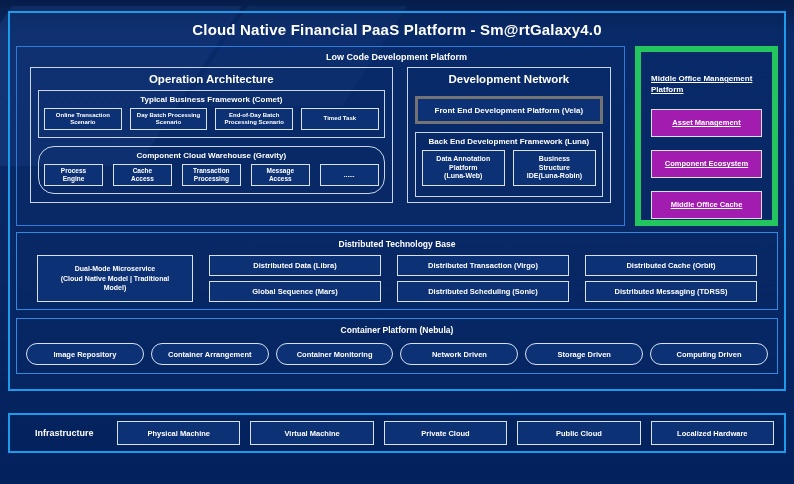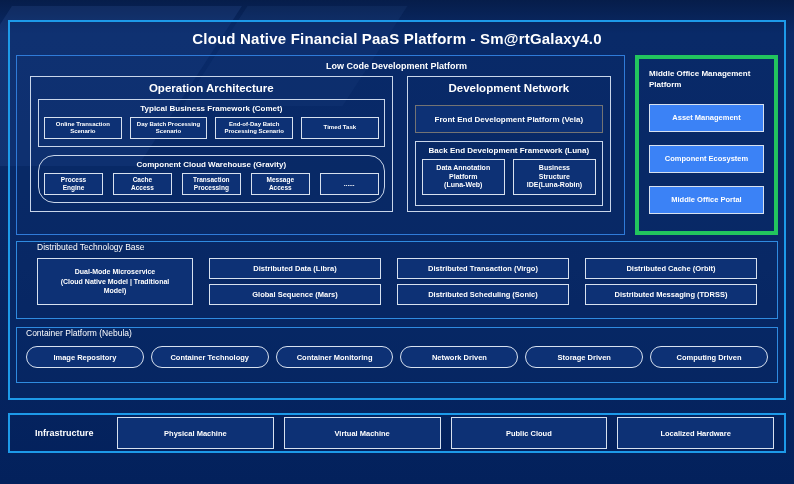--- a/index.html
+++ b/index.html
@@ -6,21 +6,21 @@
   body{
     width:794px;height:484px;position:relative;overflow:hidden;
     background:linear-gradient(180deg,#061d4a 0%,#0a2a68 7%,#082763 55%,#03215c 100%);
     font-family:"Liberation Sans",sans-serif;color:#ffffff;
   }
   .streak{position:absolute;transform:skewX(-33deg);pointer-events:none;}
   #streak1{left:-40px;top:6px;width:230px;height:160px;background:rgba(86,134,219,0.13);}
   #streak2{left:215px;top:6px;width:160px;height:100px;background:rgba(86,134,219,0.08);}
 
   .main{
-    position:absolute;left:8px;top:20px;width:778px;height:380px;box-sizing:border-box;
+    position:absolute;left:8px;top:11px;width:778px;height:380px;box-sizing:border-box;
     border:2px solid #1d9ae9;background:rgba(10,43,107,0.35);padding:0 6px;
   }
   .title{
     margin:8px 0 0;text-align:center;font-size:15px;font-weight:700;letter-spacing:.2px;
   }
   .mid-row{display:flex;gap:10px;margin-top:8px;height:180px;}
   .lowcode{
     flex:1;border:1px solid #2f7bd9;box-sizing:border-box;padding:3px 13px 4px;position:relative;
   }
   .lc-label{text-align:center;font-size:9px;font-weight:700;position:relative;left:76px;margin-top:2px;}
@@ -34,38 +34,38 @@
   .sub-title{text-align:center;font-size:8px;font-weight:700;margin:1px 0 4px;}
   .leafrow{display:flex;gap:8px;}
   .leaf{
     flex:1;border:1px solid #d7e1ef;background:#0d3175;box-sizing:border-box;
     display:flex;align-items:center;justify-content:center;text-align:center;
     font-size:6px;font-weight:700;height:22px;line-height:1.25;
   }
   .comp .leafrow{gap:10px;}
   .comp .leaf{font-size:6.5px;}
   .frontend{
-    border:1px solid #737373;background:#0d3175;height:28px;margin-top:6px;box-sizing:border-box;
+    border:3px solid #737373;background:#0d3175;height:28px;margin-top:6px;box-sizing:border-box;
     display:flex;align-items:center;justify-content:center;font-size:8px;font-weight:700;
   }
   .backend{border:1px solid #c9d6ea;margin-top:8px;padding:2px 6px 6px;flex:1;box-sizing:border-box;}
   .backend .sub-title{margin:2px 0 4px;}
   .backend .leaf{height:36px;font-size:7px;}
   .middleoffice{
-    width:143px;flex:none;border:4px solid #22c55e;box-sizing:border-box;padding:10px 10px 0;
+    width:143px;flex:none;border:6px solid #22c55e;box-sizing:border-box;padding:22px 10px 0;text-decoration:underline;
   }
   .mo-label{font-size:8px;font-weight:700;line-height:1.35;}
   .mo-item{
-    border:1px solid #d7e1ef;background:#3b82f6;height:28px;margin-top:13px;box-sizing:border-box;
+    border:1px solid #d7e1ef;background:#a21caf;height:28px;margin-top:13px;box-sizing:border-box;
     display:flex;align-items:center;justify-content:center;font-size:7.5px;font-weight:700;
   }
   .mo-item:first-of-type{margin-top:11px;}
   .band{border:1px solid #2f8be0;box-sizing:border-box;}
   .dtb{margin-top:6px;height:78px;padding:0 20px;}
-  .band-label{text-align:left;font-size:8.5px;font-weight:400;}
+  .band-label{text-align:center;font-size:8.5px;font-weight:700;margin-top:6px;}
   .dtb-row{display:flex;gap:16px;margin-top:6px;}
   .dualmode{
     width:156px;flex:none;height:47px;border:1px solid #d7e1ef;background:#0d3175;box-sizing:border-box;
     display:flex;align-items:center;justify-content:center;text-align:center;
     font-size:7px;font-weight:700;line-height:1.4;padding:0 4px;
   }
   .dtb-col{flex:1;display:flex;flex-direction:column;gap:5px;}
   .cellbox{
     border:1px solid #d7e1ef;background:#0d3175;box-sizing:border-box;
     display:flex;align-items:center;justify-content:center;text-align:left;
@@ -73,21 +73,21 @@
   }
   .dtb-cell{height:21px;}
   .cp{margin-top:8px;height:56px;padding:0 9px;}
   .cp-row{display:flex;gap:7px;margin-top:8px;}
   .cp-cell{flex:1;height:22px;border-radius:11px;}
   .infra{
     position:absolute;left:8px;top:413px;width:778px;height:40px;box-sizing:border-box;
     border:2px solid #1d9ae9;display:flex;align-items:center;padding:0 10px;gap:10px;
   }
   .infra-label{font-size:9px;font-weight:700;width:72px;flex:none;padding-left:15px;}
-  .infra-cell{flex:1;height:32px;}
+  .infra-cell{flex:1;height:24px;}
   .pre{white-space:pre-line;}
 </style>
 </head>
 <body>
 
 <div class="streak" id="streak1"></div>
 <div class="streak" id="streak2"></div>
 
 <div class="main">
   <div class="title">Cloud Native Financial PaaS Platform - Sm@rtGalaxy4.0</div>
@@ -147,21 +147,21 @@
         </div>
 
       </div>
     </div>
 
     <div class="middleoffice">
       <div class="mo-label pre">Middle Office Management
 Platform</div>
       <div class="mo-item">Asset Management</div>
       <div class="mo-item">Component Ecosystem</div>
-      <div class="mo-item">Middle Office Portal</div>
+      <div class="mo-item">Middle Office Cache</div>
     </div>
 
   </div>
 
   <div class="band dtb">
     <div class="band-label">Distributed Technology Base</div>
     <div class="dtb-row">
       <div class="dualmode pre">Dual-Mode Microservice
 (Cloud Native Model | Traditional
 Model)</div>
@@ -177,28 +177,29 @@
         <div class="cellbox dtb-cell">Distributed Cache (Orbit)</div>
         <div class="cellbox dtb-cell">Distributed Messaging (TDRSS)</div>
       </div>
     </div>
   </div>
 
   <div class="band cp">
     <div class="band-label">Container Platform (Nebula)</div>
     <div class="cp-row">
       <div class="cellbox cp-cell">Image Repository</div>
-      <div class="cellbox cp-cell">Container Technology</div>
+      <div class="cellbox cp-cell">Container Arrangement</div>
       <div class="cellbox cp-cell">Container Monitoring</div>
       <div class="cellbox cp-cell">Network Driven</div>
       <div class="cellbox cp-cell">Storage Driven</div>
       <div class="cellbox cp-cell">Computing Driven</div>
     </div>
   </div>
 </div>
 
 <div class="infra">
   <div class="infra-label">Infrastructure</div>
   <div class="cellbox infra-cell">Physical Machine</div>
   <div class="cellbox infra-cell">Virtual Machine</div>
+  <div class="cellbox infra-cell">Private Cloud</div>
   <div class="cellbox infra-cell">Public Cloud</div>
   <div class="cellbox infra-cell">Localized Hardware</div>
 </div>
 
 </body></html>

